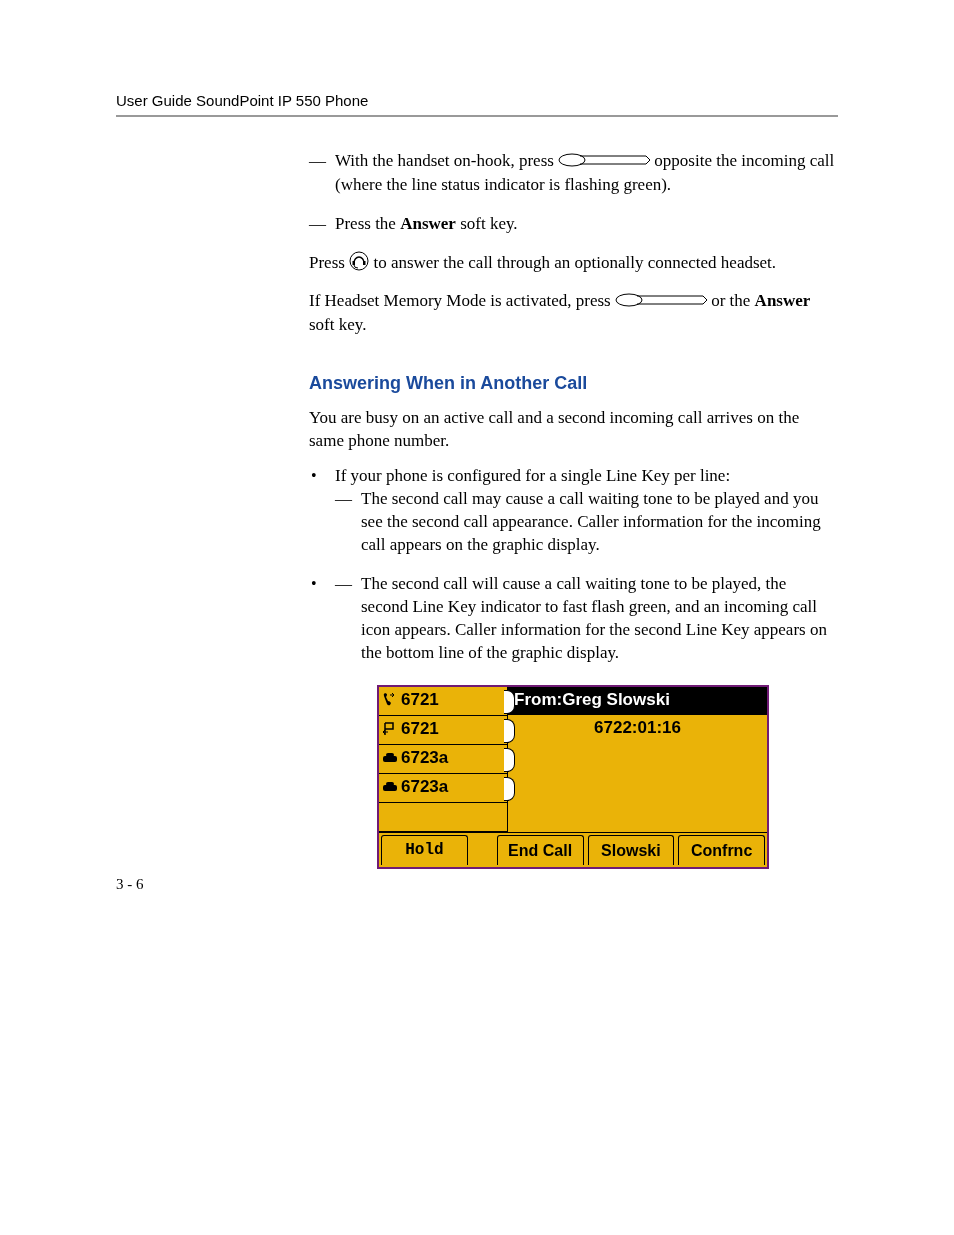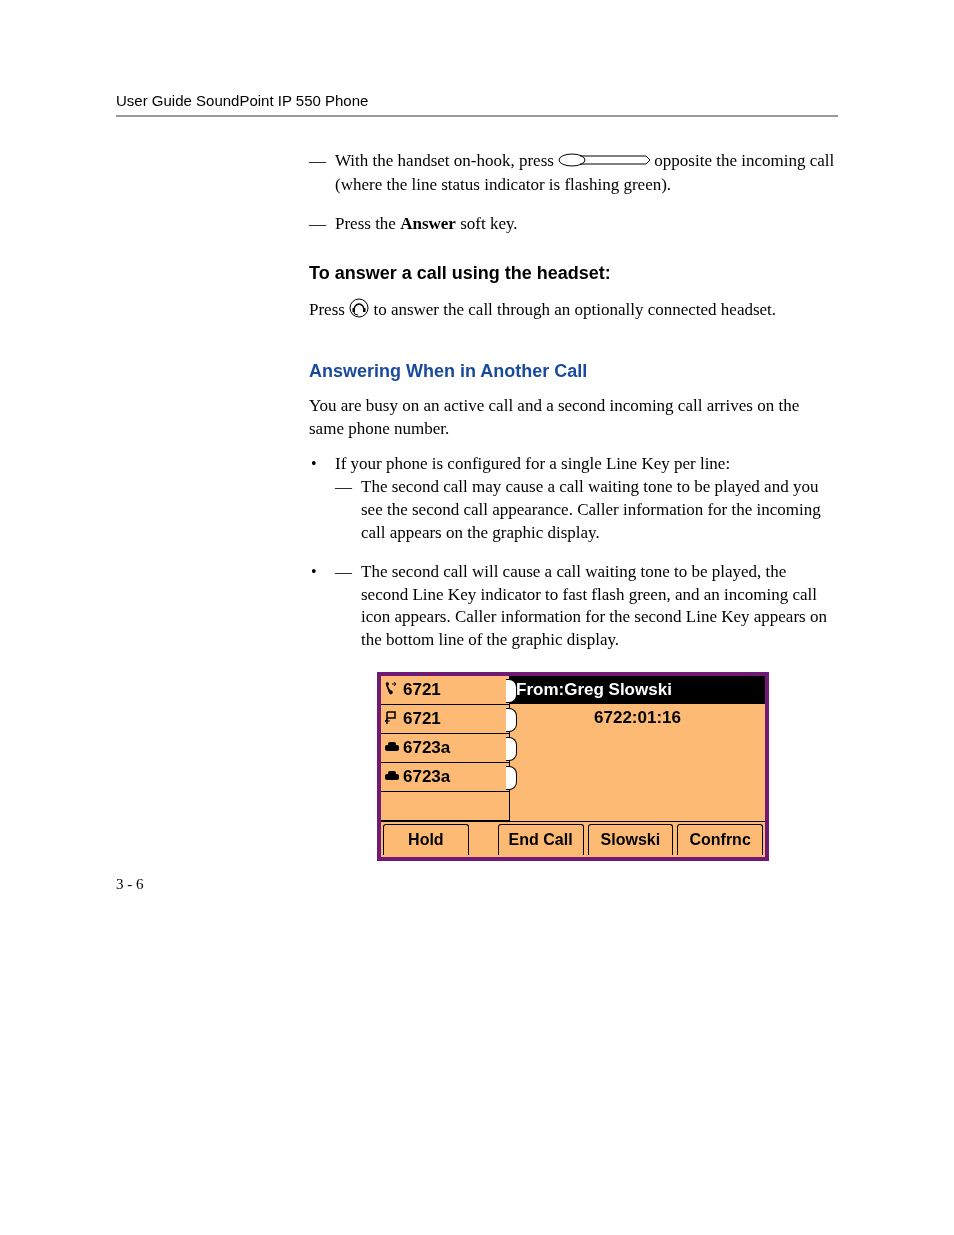--- a/index.html
+++ b/index.html
@@ -17,35 +17,35 @@
   .heading-bold { font-family: "Futura", "Trebuchet MS", Arial, sans-serif; font-weight: bold; font-size: 18px; margin: 26px 0 12px 0; }
   .heading-blue { font-family: "Futura", "Trebuchet MS", Arial, sans-serif; font-weight: bold; font-size: 18px; color: #1a4a9c; margin: 34px 0 12px 0; }
   .indent { }
   .bold { font-weight: bold; }
   .linekey-icon { display: inline-block; vertical-align: middle; }
   .headset-icon { display: inline-block; vertical-align: middle; }
   .para { margin: 0 0 12px 0; }
 
   
   .phone-fig { position: relative; margin: 20px auto 0 auto; width: 392px; }
-  .phone-outer { border: 4px solid #701a75; background: #fdba74; }
+  .phone-outer { border: 2px solid #701a75; background: #eab308; }
   .phone-body { display: flex; }
   .linekeys { width: 128px; }
   .lk { position: relative; height: 28px; border-bottom: 1px solid #000; font-family: Arial, sans-serif; font-weight: bold; font-size: 17px; padding-left: 22px; display: flex; align-items: center; }
   .lk:last-child { border-bottom: none; }
   .lk .tab { position: absolute; right: -8px; top: 3px; width: 10px; height: 22px; border: 1px solid #000; border-left: none; border-radius: 0 8px 8px 0; background: #fff; }
   .lk .ic { position: absolute; left: 3px; top: 5px; width: 16px; height: 16px; }
   .main-area { flex: 1; border-left: 1px solid #000; font-family: Arial, sans-serif; font-weight: bold; }
   .ma-top { background: #000; color: #fff; font-size: 17px; padding: 2px 6px; height: 24px; display:flex; align-items:center; }
   .ma-line2 { display: flex; justify-content: center; font-size: 17px; padding: 2px 6px; height: 24px; align-items:center; }
   .ma-from2 { text-align: center; font-size: 17px; padding: 6px 0 2px 0; }
   .lk-spacer { height: 28px; border-bottom: 1px solid #000; }
   .softkeys { display: flex; border-top: 1px solid #000; }
   .sk { flex: 1; text-align: center; font-family: Arial, sans-serif; font-weight: bold; font-size: 16px; padding: 4px 0; border: 1px solid #000; margin: 2px; border-radius: 3px 3px 0 0; border-bottom: none; }
-  .sk:first-child { margin-right: 27px; }
+  .sk:first-child { margin-right: 27px; font-family: Liberation Mono, monospace; }
 
   .footer { position: absolute; left: 116px; bottom: 92px; font-size: 15px; }
 
   
   .sub-para { margin: 8px 0 0 0; }
 </style>
 </head>
 <body>
 
 <div class="page">
@@ -63,35 +63,44 @@
             <path d="M 22 3 L 88 3 M 22 11 L 88 11 M 88 3 L 92 7 L 88 11" fill="none" stroke="#000" stroke-width="1"></path>
           </svg>
         </span>
         <span> opposite the incoming call (where the line status indicator is flashing green).</span>
       </li>
       <li>
         <span>Press the </span><span class="bold">Answer</span><span> soft key.</span>
       </li>
     </ul>
 
-    <div class="heading-bold">To answer a call using the headset:</div>
 
     <div class="indent">
       <p class="para">
         <span>Press </span>
         <span class="headset-icon">
           <svg width="20" height="20" viewBox="0 0 20 20">
             <circle cx="10" cy="10" r="9" fill="none" stroke="#000" stroke-width="1"></circle>
             <path d="M 5 12 A 5 6 0 1 1 15 12" fill="none" stroke="#000" stroke-width="1.4"></path>
             <rect x="3.5" y="10" width="2.5" height="4" fill="#000"></rect>
             <rect x="14" y="10" width="2.5" height="4" fill="#000"></rect>
             <path d="M 5 14 Q 5 17 9 17" fill="none" stroke="#000" stroke-width="1"></path>
           </svg>
         </span>
         <span> to answer the call through an optionally connected headset.</span>
+      </p>
+      <p class="para">
+        <span>If Headset Memory Mode is activated, press </span>
+        <span class="linekey-icon">
+          <svg width="92" height="14" viewBox="0 0 92 14">
+            <ellipse cx="14" cy="7" rx="13" ry="6" fill="none" stroke="#000" stroke-width="1"></ellipse>
+            <path d="M 22 3 L 88 3 M 22 11 L 88 11 M 88 3 L 92 7 L 88 11" fill="none" stroke="#000" stroke-width="1"></path>
+          </svg>
+        </span>
+        <span> or the </span><span class="bold">Answer</span><span> soft key.</span>
       </p>
     </div>
 
     <div class="heading-blue">Answering When in Another Call</div>
 
     <p class="para">You are busy on an active call and a second incoming call arrives on the same phone number.</p>
 
     <ul class="bullet-list">
       <li>
         <span>If your phone is configured for a single Line Key per line:</span>

